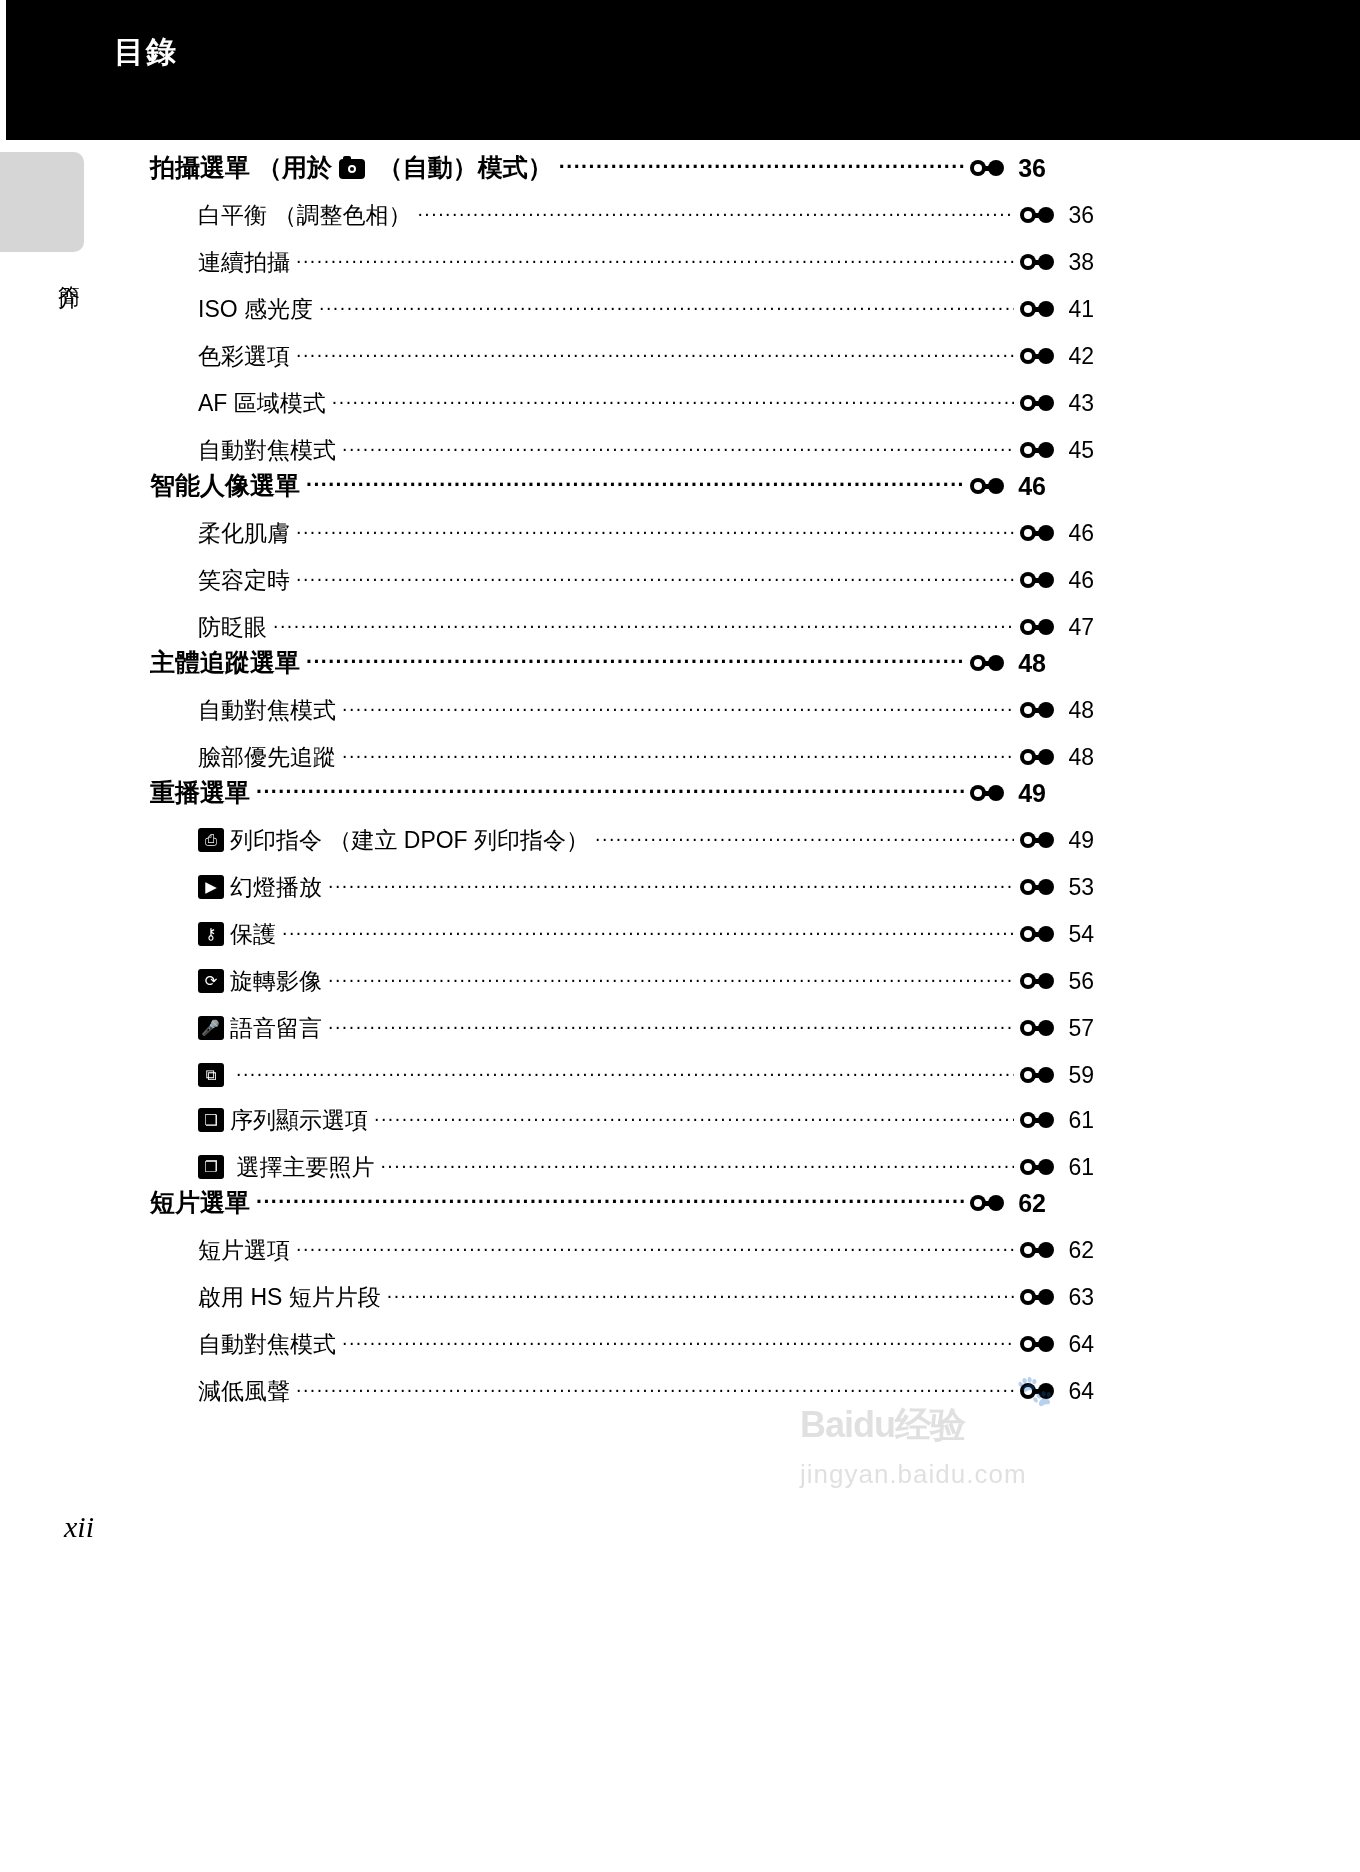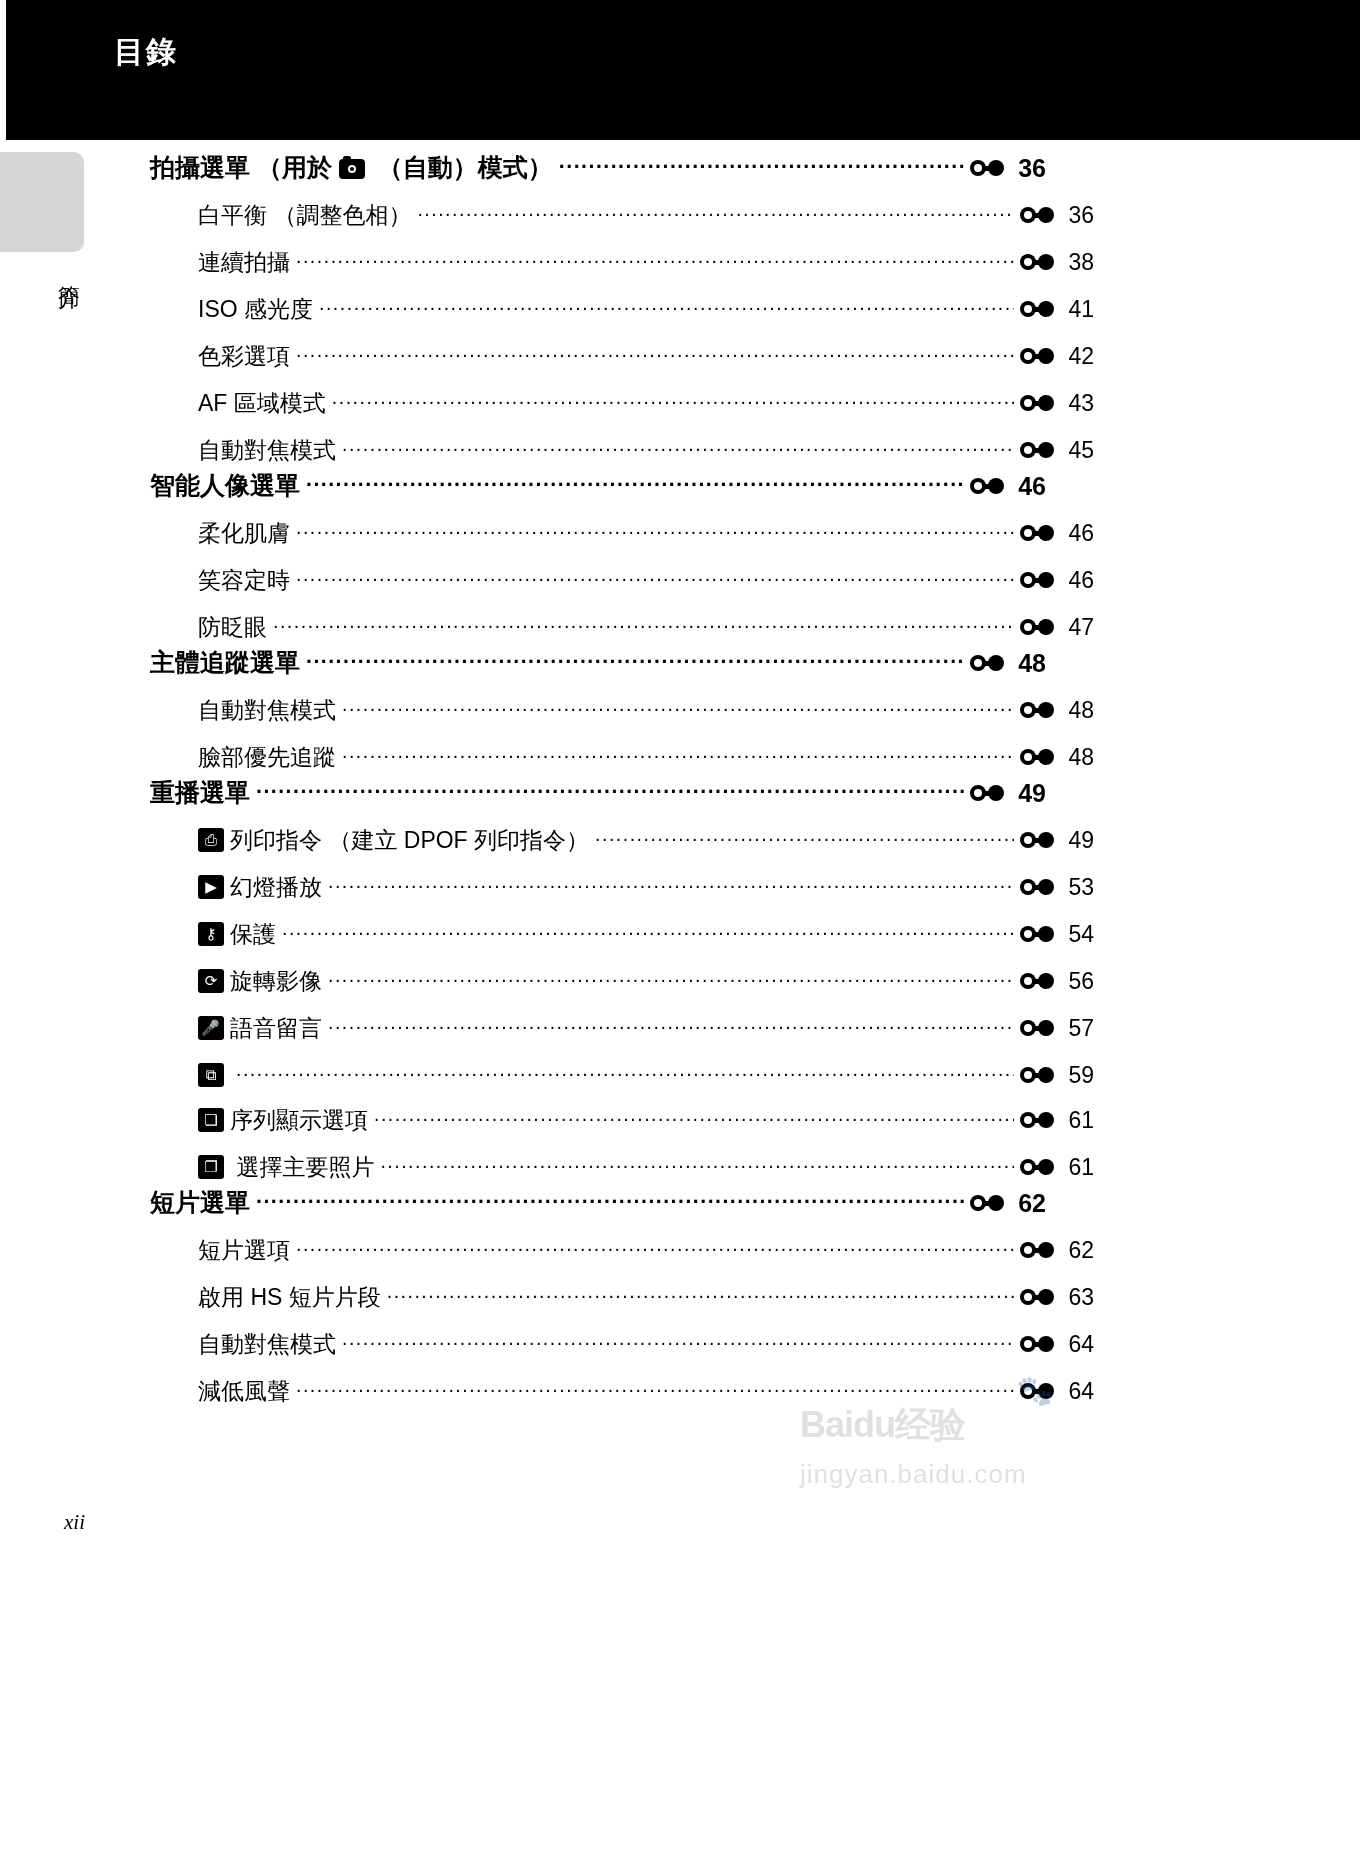--- a/index.html
+++ b/index.html
@@ -204,21 +204,21 @@
     border-radius: 2px 2px 0 0;
   }
 
   
   #page-number {
     position: absolute;
     left: 64px;
     top: 1510px;
     font-family: "Liberation Serif", serif;
     font-style: italic;
-    font-size: 21px;
+    font-size: 30px;
   }
 
   
   #watermark {
     position: absolute;
     left: 800px;
     top: 1395px;
     width: 290px;
     height: 115px;
     opacity: 0.30;

